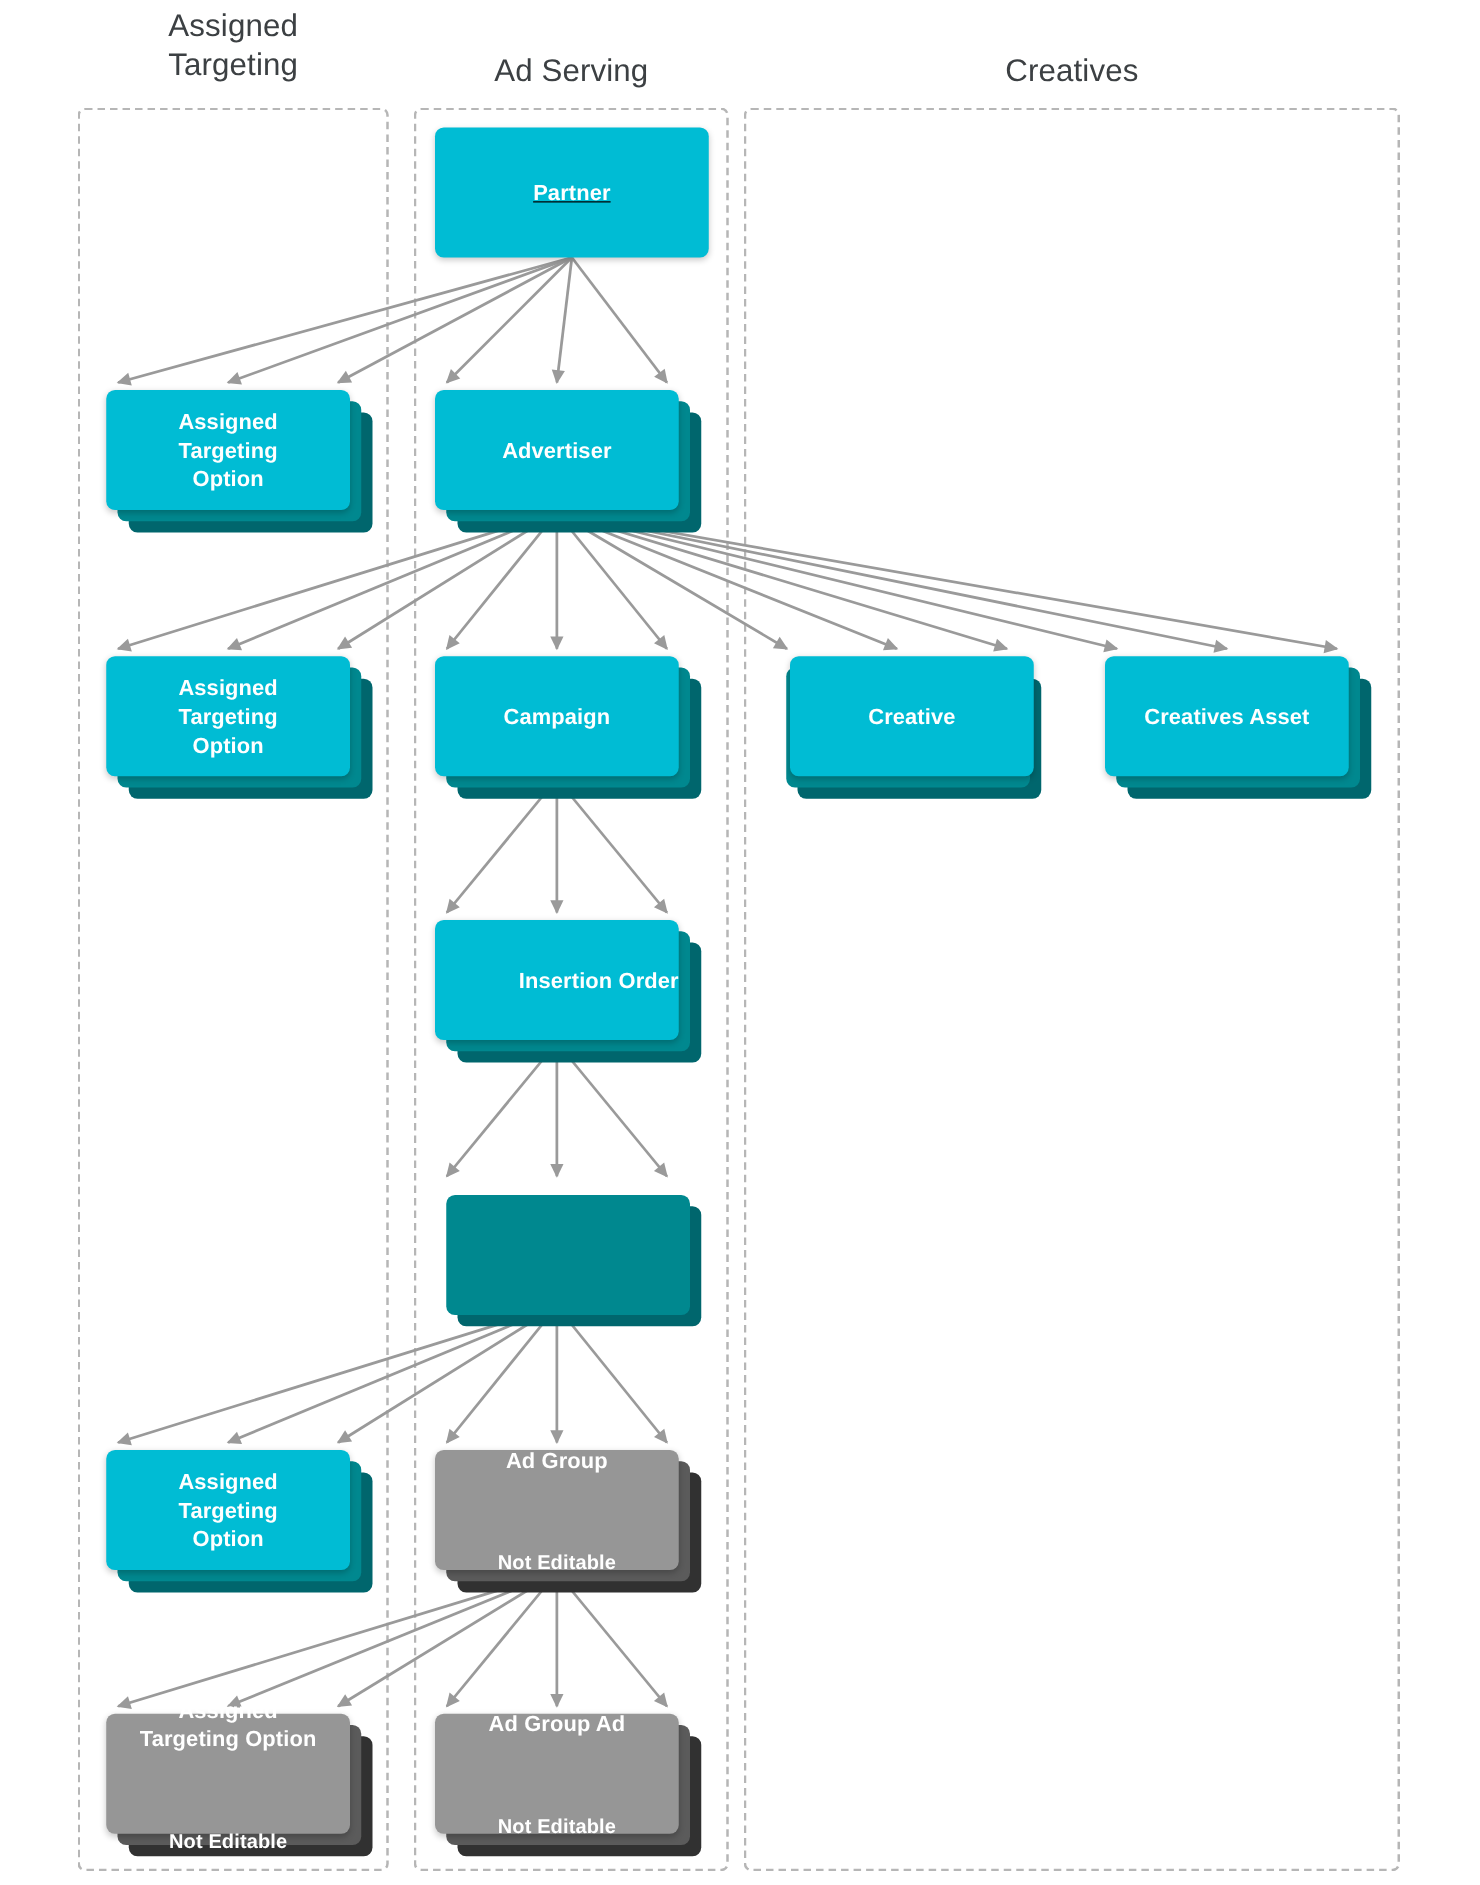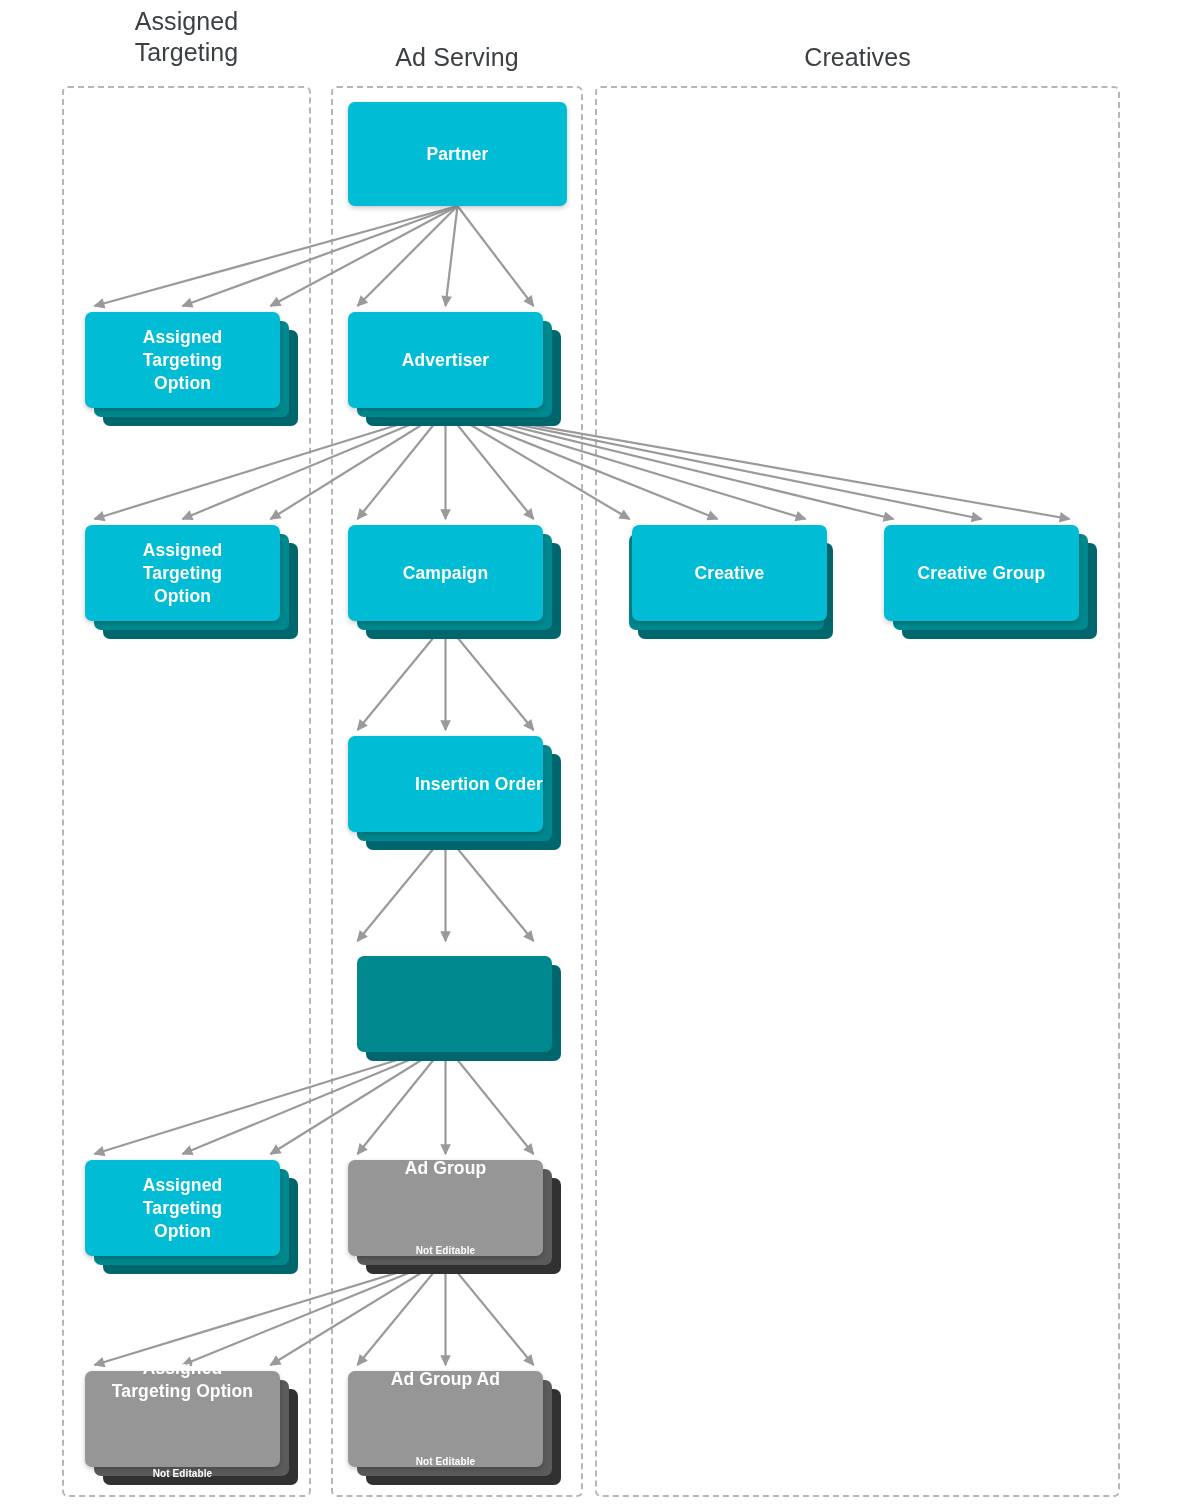--- a/index.html
+++ b/index.html
@@ -82,21 +82,21 @@
     font-weight: bold;
     font-size: 17.5px;
     line-height: 23px;
     text-align: center;
     white-space: pre-line;
     letter-spacing: 0.1px;
   }
   .node-sub {
     color: #ffffff;
     font-weight: bold;
-    font-size: 10px;
+    font-size: 16px;
     line-height: 17px;
     text-align: center;
     margin-top: 14px;
     letter-spacing: 0.1px;
   }
 </style>
 </head>
 <body>
 
 <div id="stage">
@@ -155,21 +155,21 @@
         <path d="M 445.5 1258.0 L 182.5 1365.0" marker-end="url(#ah)"></path>
         <path d="M 445.5 1258.0 L 270.5 1365.0" marker-end="url(#ah)"></path>
         <path d="M 445.5 1258.0 L 357.5 1365.0" marker-end="url(#ah)"></path>
         <path d="M 445.5 1258.0 L 445.5 1365.0" marker-end="url(#ah)"></path>
         <path d="M 445.5 1258.0 L 533.5 1365.0" marker-end="url(#ah)"></path>
       </g>
   </svg>
 
   <div id="nodes">
       <div class="node cyan" style="left: 348px; top: 102px; width: 219px; height: 104px;">
-        <div class="card front" style="left: 0px; top: 0px; width: 219px; height: 104px;">
+        <div class="card front" style="left: 0px; top: 0px; width: 219px; height: 104px; text-decoration: underline;">
           <div class="node-title">Partner</div>
         </div>
       </div>
       <div class="node cyan" style="left: 85px; top: 312px; width: 213px; height: 114px;">
         <div class="card back2" style="left: 18px; top: 18px; width: 195px; height: 96px;"></div>
         <div class="card back1" style="left: 9px; top: 9px; width: 195px; height: 96px;"></div>
         <div class="card front" style="left: 0px; top: 0px; width: 195px; height: 96px;">
           <div class="node-title">Assigned
 Targeting
 Option</div>
@@ -202,21 +202,21 @@
         <div class="card back2" style="left: 18px; top: 18px; width: 195px; height: 96px;"></div>
         <div class="card back1" style="left: 9px; top: 9px; width: 195px; height: 96px;"></div>
         <div class="card front" style="left: 12px; top: 0px; width: 195px; height: 96px;">
           <div class="node-title">Creative</div>
         </div>
       </div>
       <div class="node cyan" style="left: 884px; top: 525px; width: 213px; height: 114px;">
         <div class="card back2" style="left: 18px; top: 18px; width: 195px; height: 96px;"></div>
         <div class="card back1" style="left: 9px; top: 9px; width: 195px; height: 96px;"></div>
         <div class="card front" style="left: 0px; top: 0px; width: 195px; height: 96px;">
-          <div class="node-title">Creative Group</div>
+          <div class="node-title">Creatives Asset</div>
         </div>
       </div>
       <div class="node cyan" style="left: 348px; top: 736px; width: 213px; height: 114px;">
         <div class="card back2" style="left: 18px; top: 18px; width: 195px; height: 96px;"></div>
         <div class="card back1" style="left: 9px; top: 9px; width: 195px; height: 96px;"></div>
         <div class="card front" style="left: 0px; top: 0px; width: 195px; height: 96px; align-items: flex-end;">
           <div class="node-title">Insertion Order</div>
         </div>
       </div>
       <div class="node cyan" style="left: 348px; top: 947px; width: 213px; height: 114px;">

